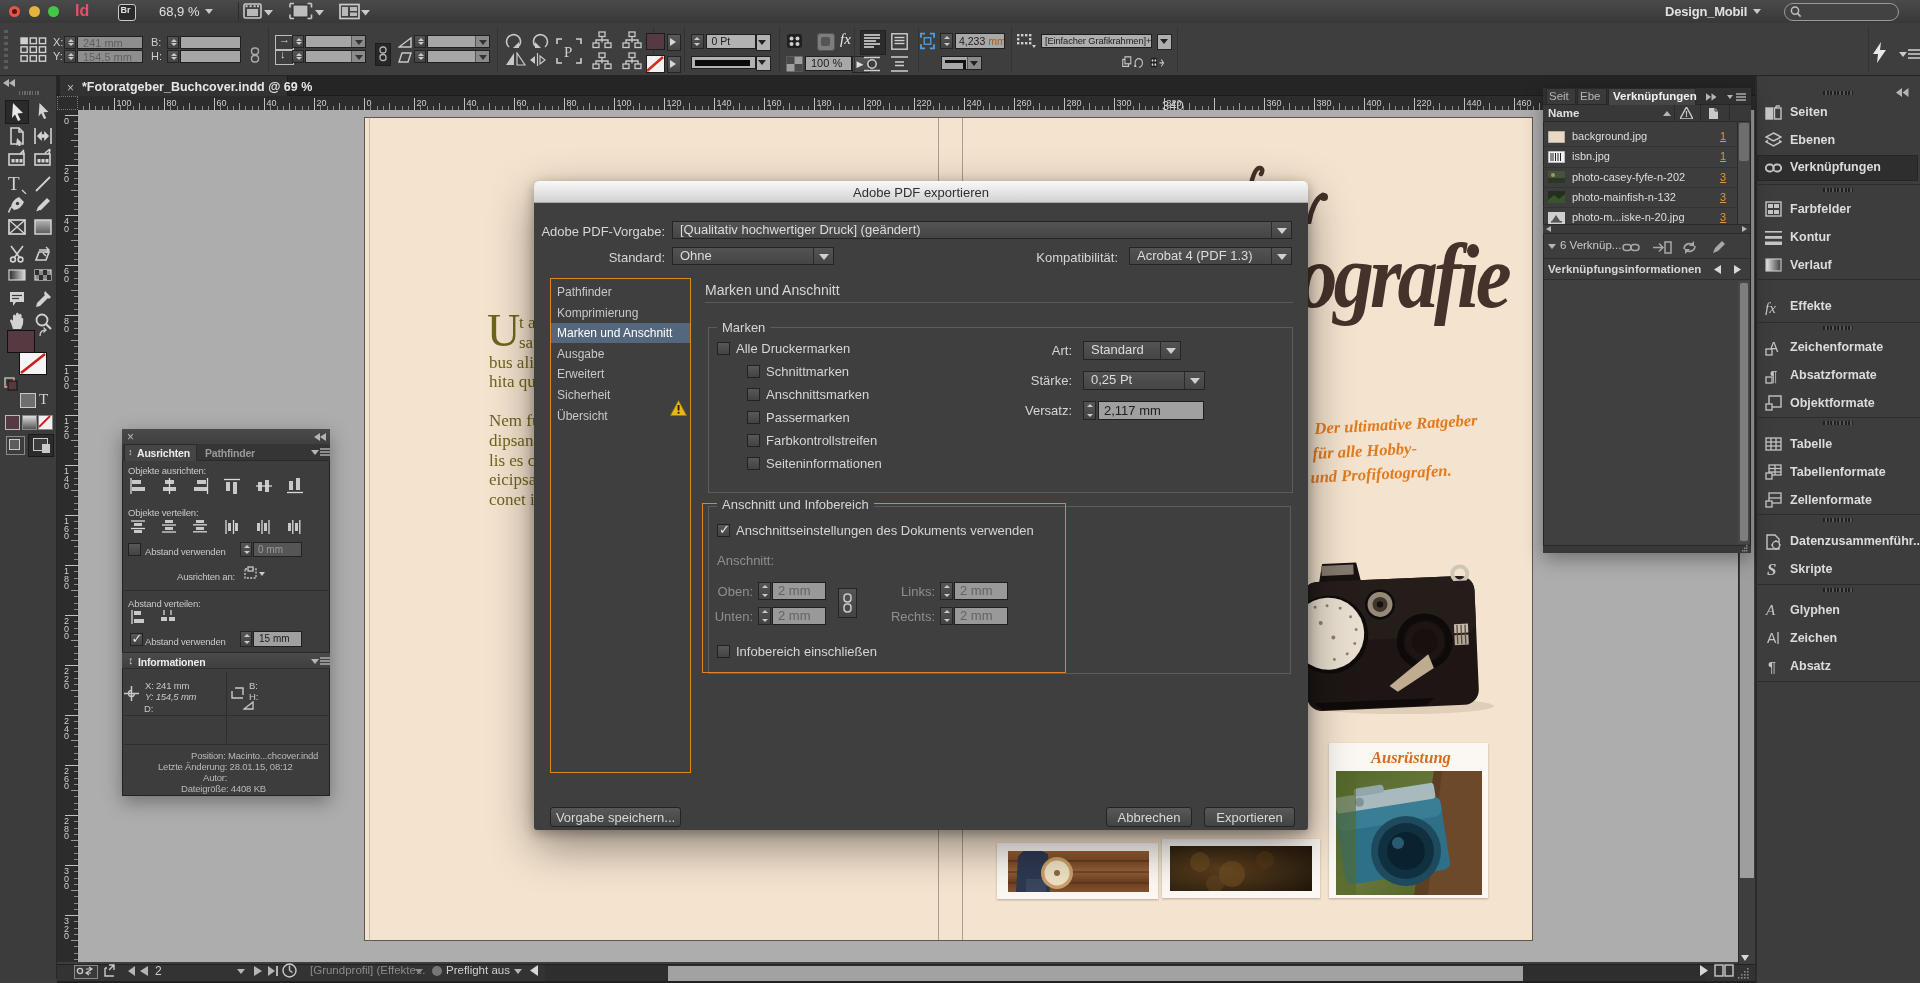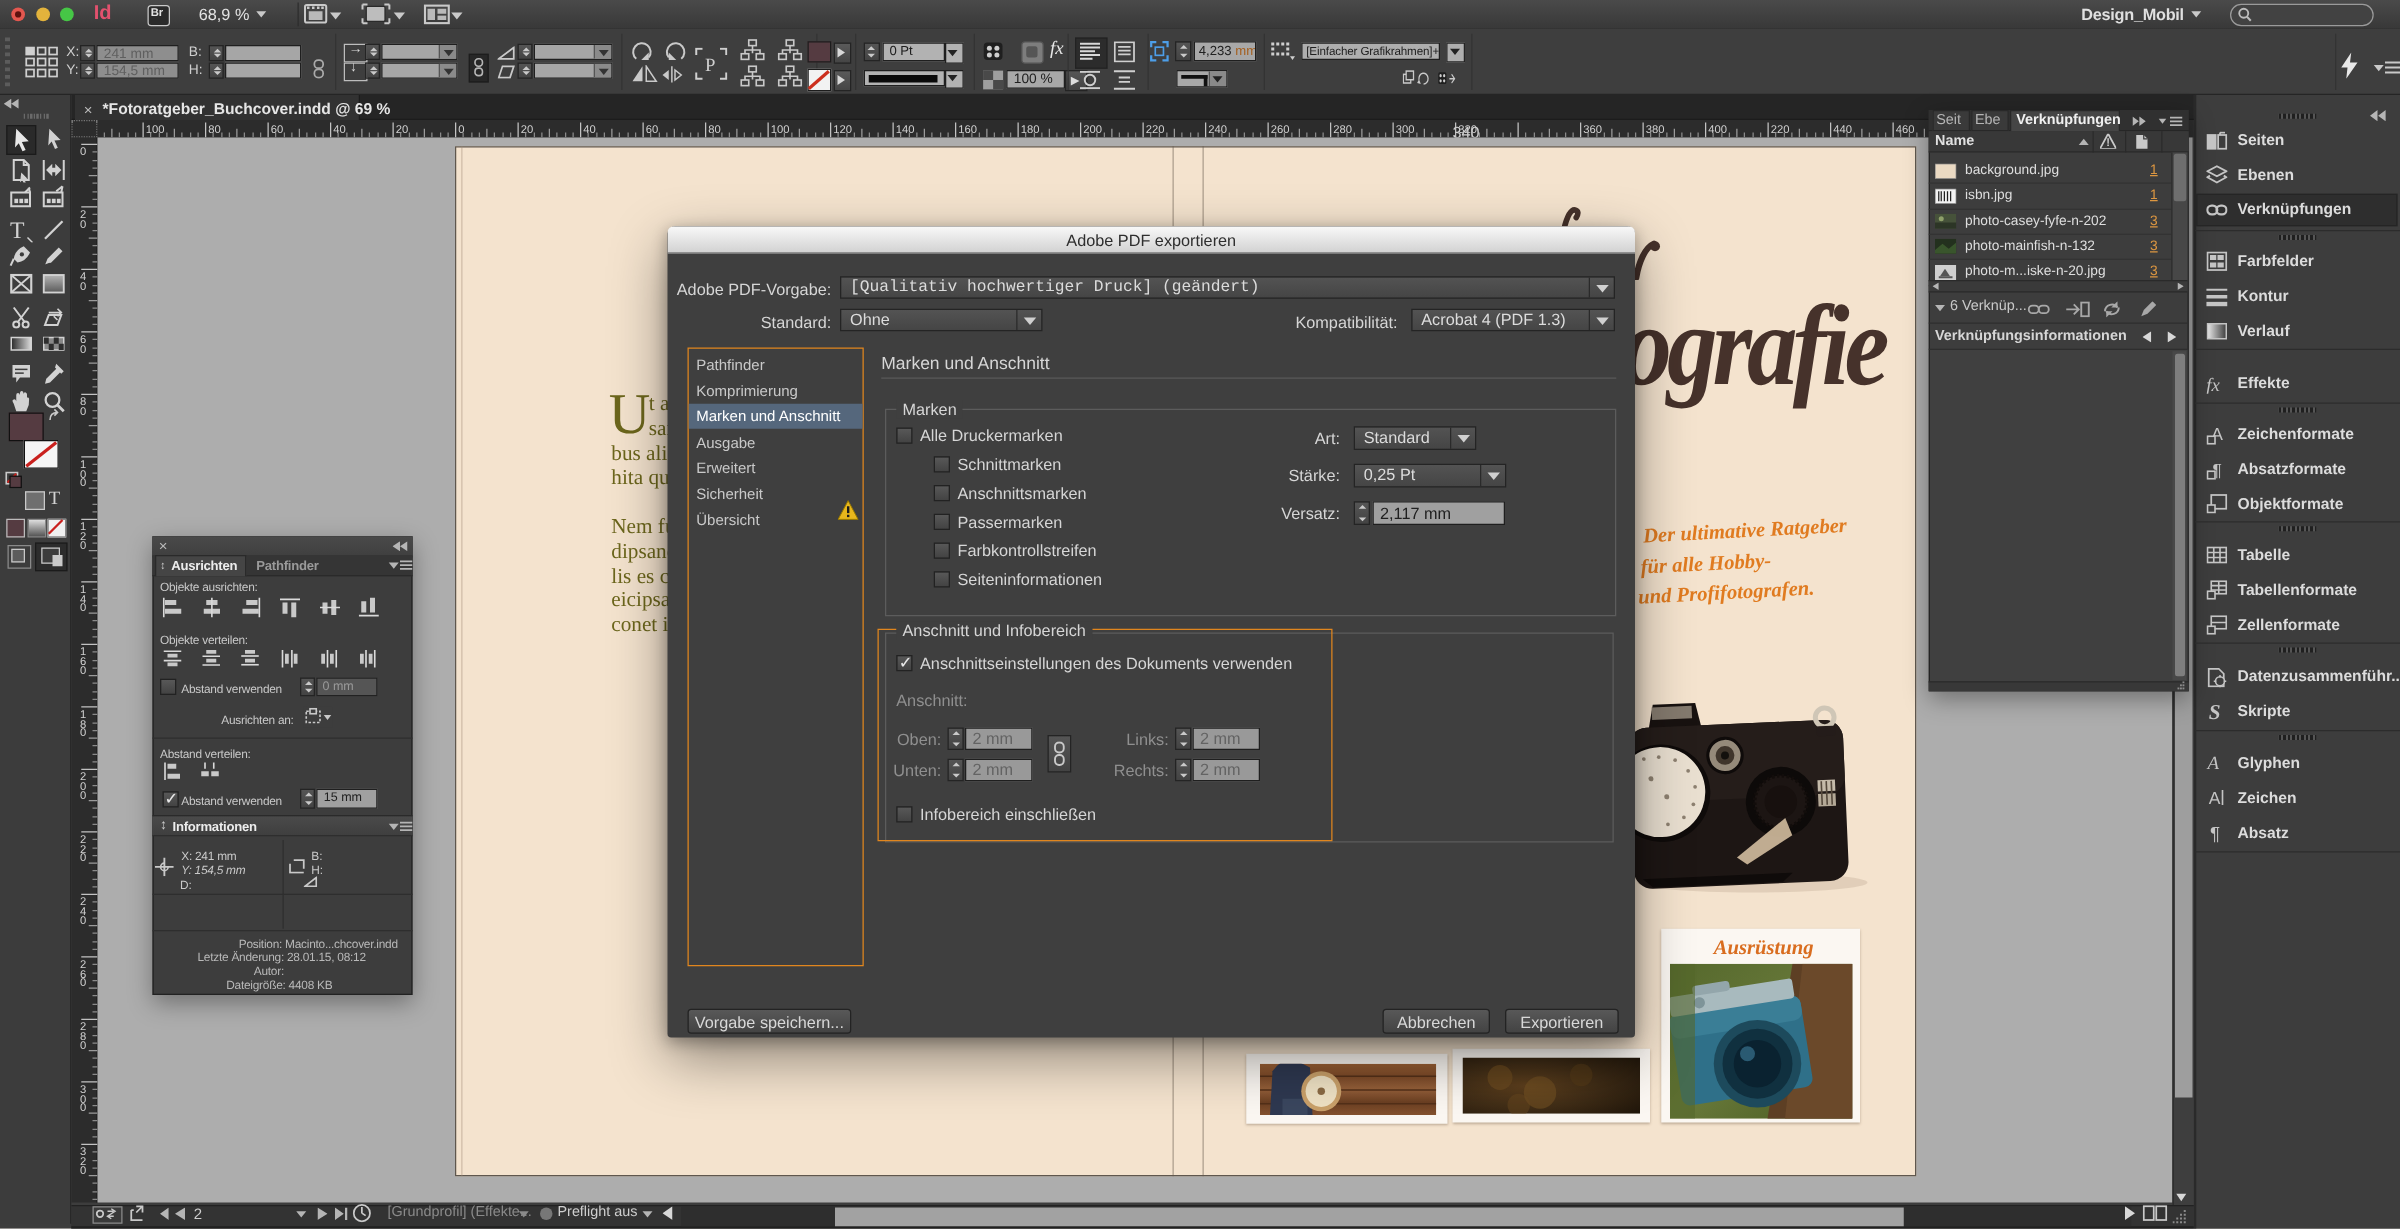--- a/index.html
+++ b/index.html
@@ -1607,21 +1607,21 @@
 <div class="abs" style="left:1823px;top:420.7px;width:30px;height:4px;background:repeating-linear-gradient(90deg,#1f1f1f 0 2px,#555 2px 3.6px);"></div>
 <div class="abs" style="left:1756px;top:513.5px;width:164px;height:1px;background:#2c2c2c;"></div>
 <div class="abs" style="left:1823px;top:517.5px;width:30px;height:4px;background:repeating-linear-gradient(90deg,#1f1f1f 0 2px,#555 2px 3.6px);"></div>
 <div class="abs" style="left:1756px;top:583.7px;width:164px;height:1px;background:#2c2c2c;"></div>
 <div class="abs" style="left:1823px;top:587.7px;width:30px;height:4px;background:repeating-linear-gradient(90deg,#1f1f1f 0 2px,#555 2px 3.6px);"></div>
 <div class="abs" style="left:1756px;top:680.7px;width:164px;height:1px;background:#2c2c2c;"></div>
 <div class="abs" style="left:534px;top:181px;width:774px;height:649px;border-radius:6px 6px 3px 3px;box-shadow:0 16px 45px rgba(0,0,0,0.42), 0 3px 12px rgba(0,0,0,0.3);background:#3f3f3f;">
 <div class="abs" style="left:0;top:0;right:0;height:22px;border-radius:5px 5px 0 0;background:linear-gradient(#f9f9f9,#d2d2d2);border-bottom:1px solid #a8a8a8;box-sizing:border-box;"></div>
 <div class="t" style="left:0px;top:4px;width:774px;text-align:center;color:#2e2e2e;font-size:13px;">Adobe PDF exportieren</div>
 <div class="t" style="left:0px;top:43px;width:131px;text-align:right;color:#d6d6d6;font-size:13px;">Adobe PDF-Vorgabe:</div>
-<div class="dd" style="left:138px;top:39.5px;width:620px;height:18px;font-family:Liberation Mono, monospace;">[Qualitativ hochwertiger Druck] (geändert)<span class="ar"></span></div>
+<div class="dd" style="left:138px;top:39.5px;width:620px;height:18px;">[Qualitativ hochwertiger Druck] (geändert)<span class="ar"></span></div>
 <div class="t" style="left:0px;top:69px;width:131px;text-align:right;color:#d6d6d6;font-size:13px;">Standard:</div>
 <div class="dd" style="left:138px;top:65.5px;width:162px;height:18px;">Ohne<span class="ar"></span></div>
 <div class="t" style="left:380px;top:69px;width:204px;text-align:right;color:#d6d6d6;font-size:13px;">Kompatibilität:</div>
 <div class="dd" style="left:595px;top:65.5px;width:163px;height:18px;">Acrobat 4 (PDF 1.3)<span class="ar"></span></div>
 <div class="abs" style="left:16px;top:97px;width:141px;height:495px;border:1px solid #e1861e;box-sizing:border-box;"></div>
 <div class="t" style="left:23px;top:104px;color:#c9c9c9;font-size:12px;">Pathfinder</div>
 <div class="t" style="left:23px;top:124.6px;color:#c9c9c9;font-size:12px;">Komprimierung</div>
 <div class="abs" style="left:17px;top:141.7px;width:139px;height:20px;background:#55677c;"></div>
 <div class="t" style="left:23px;top:145.2px;color:#fff;font-size:12px;">Marken und Anschnitt</div>
 <div class="t" style="left:23px;top:165.8px;color:#c9c9c9;font-size:12px;">Ausgabe</div>

